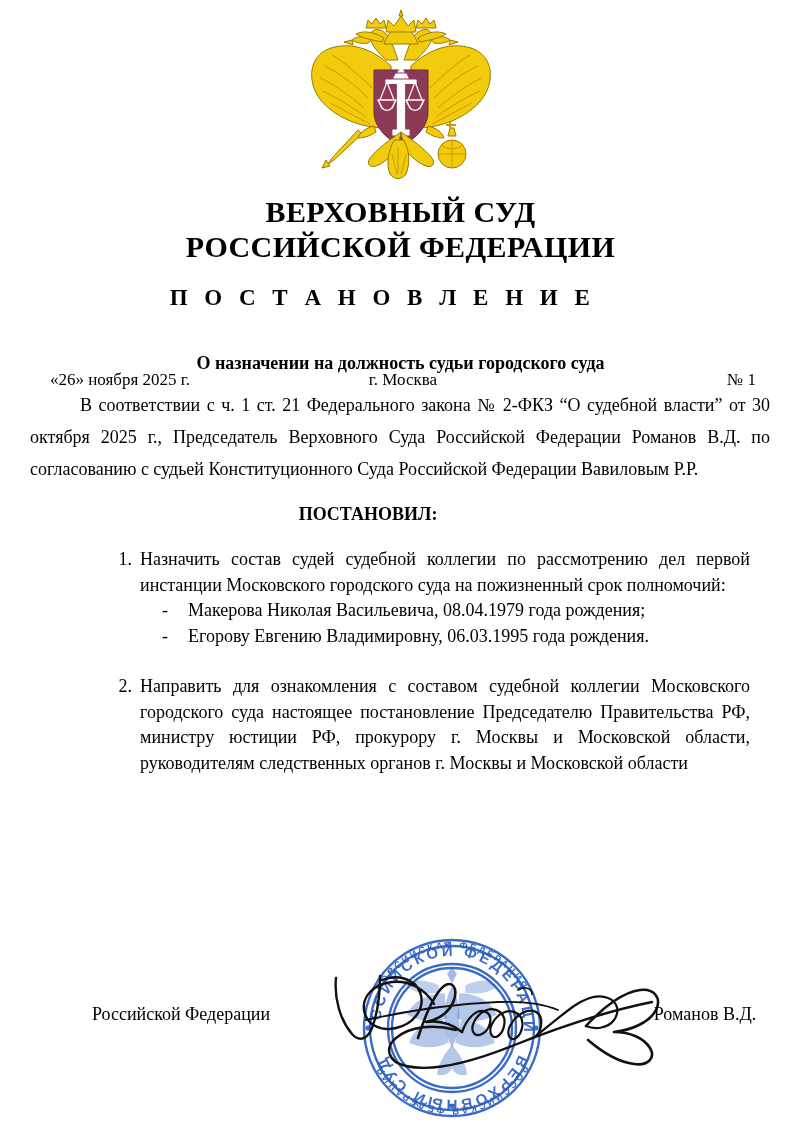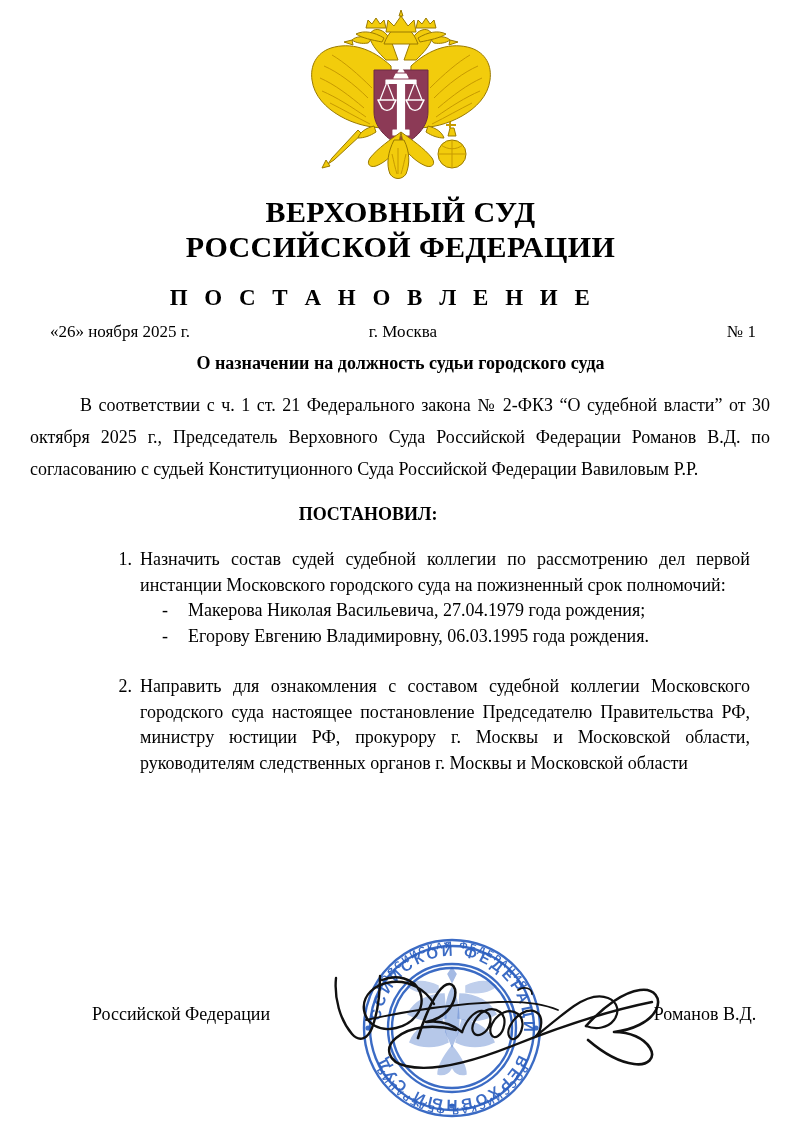--- a/index.html
+++ b/index.html
@@ -66,21 +66,21 @@
   
   .meta-row {
     position: absolute;
     top: 322px;
     left: 50px;
     width: 706px;
     font-size: 17px;
     display: flex;
     align-items: baseline;
   }
-  .meta-date { width: 33%; text-align: left; }
+  .meta-date { width: 33%; text-align: left; margin-top: 48px; }
   .meta-city { width: 34%; text-align: center; }
   .meta-num  { width: 33%; text-align: right; }
 
   
   .subject {
     position: absolute;
     top: 353px;
     left: 0;
     width: 801px;
     text-align: center;
@@ -290,21 +290,21 @@
 
   <div class="items">
 
     <div class="item">
       <div class="item-num">1.</div>
       <div class="item-body">
         <div class="item-text">Назначить состав судей судебной коллегии по рассмотрению дел первой инстанции Московского городского суда на пожизненный срок полномочий:</div>
         <div class="sub-list">
           <div class="sub-item">
             <div class="sub-dash">-</div>
-            <div class="sub-text">Макерова Николая Васильевича, 27.04.1979 года рождения;</div>
+            <div class="sub-text">Макерова Николая Васильевича, 08.04.1979 года рождения;</div>
           </div>
           <div class="sub-item">
             <div class="sub-dash">-</div>
             <div class="sub-text">Егорову Евгению Владимировну, 06.03.1995 года рождения.</div>
           </div>
         </div>
       </div>
     </div>
 
     <div class="item">

